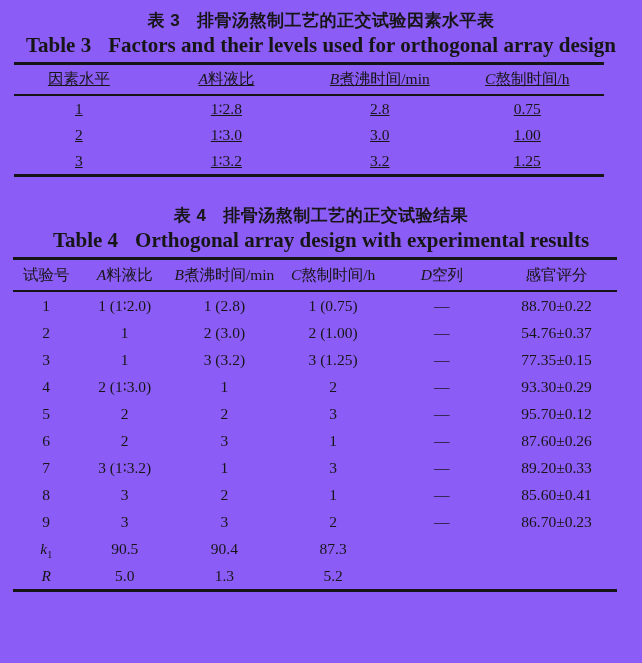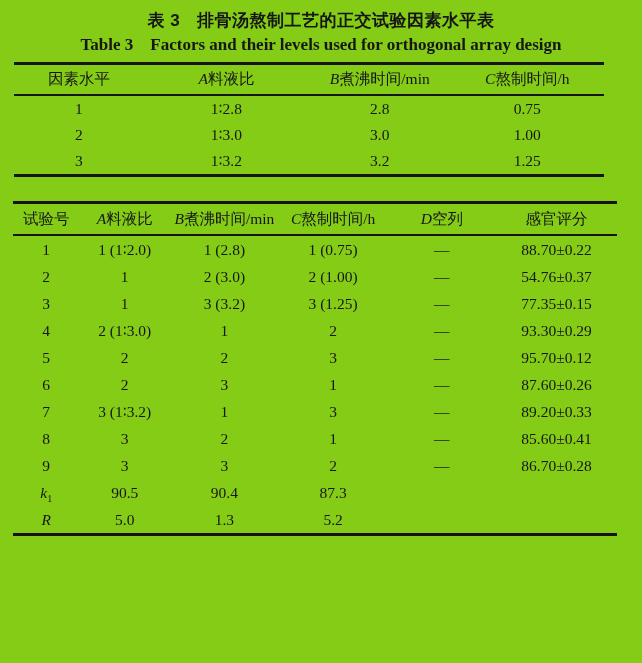--- a/index.html
+++ b/index.html
@@ -4,47 +4,47 @@
 <style>
   html, body { margin: 0; padding: 0; }
   body {
     width: 642px; height: 663px;
     background: #f4f4f2;
     font-family: "Liberation Serif", "DejaVu Serif", serif;
     color: #161616;
   }
   .page {
     width: 642px; height: 663px;
-    background: #84cc16;
+    background: #8b5cf6;
     box-sizing: border-box;
     padding-top: 9px;
     overflow: hidden;
   }
   .caption-zh {
     text-align: center;
     font-family: "Liberation Sans", "DejaVu Sans", sans-serif;
     font-weight: bold;
     font-size: 17px;
     height: 24px; line-height: 24px;
     letter-spacing: 0.5px;
   }
   .caption-en {
     text-align: center;
     font-family: "Liberation Serif", "DejaVu Serif", serif;
     font-weight: bold;
-    font-size: 17px;
+    font-size: 21px;
     height: 24px; line-height: 24px;
   }
   .cap-tag { margin-right: 17px; }
   table {
     border-collapse: collapse;
     table-layout: fixed;
     font-size: 15.5px;
   }
-  #table3 { width: 590px; margin: 5px 0 0 14px; }
+  #table3 { width: 590px; margin: 5px 0 8px 14px; text-decoration: underline; }
   #table4 { width: 604px; margin: 5px 0 0 13px; }
   thead th {
     font-weight: normal;
     text-align: center;
     border-top: 3px solid #151515;
     border-bottom: 2px solid #151515;
     padding: 0;
   }
   #table3 thead th { height: 29px; }
   #table4 thead th { height: 30px; }
@@ -109,20 +109,26 @@
             <td>3.2</td>
             <td>1.25</td>
           </tr>
         </tbody>
     </table>
   </section>
 
   <div class="sec-gap"></div>
 
   <section>
+    <div class="caption-zh">
+      <span class="cap-tag">表 4</span><span>排骨汤熬制工艺的正交试验结果</span>
+    </div>
+    <div class="caption-en">
+      <span class="cap-tag">Table 4</span><span>Orthogonal array design with experimental results</span>
+    </div>
     <table id="table4">
       <colgroup>
         <col style="width:11%">
           <col style="width:15%">
           <col style="width:18%">
           <col style="width:18%">
           <col style="width:18%">
           <col style="width:20%">
       </colgroup>
       <thead>
@@ -199,21 +205,21 @@
             <td>1</td>
             <td>—</td>
             <td>85.60±0.41</td>
           </tr>
           <tr>
             <td>9</td>
             <td>3</td>
             <td>3</td>
             <td>2</td>
             <td>—</td>
-            <td>86.70±0.28</td>
+            <td>86.70±0.23</td>
           </tr>
           <tr>
             <td><i class="var">k</i><sub>1</sub></td>
             <td>90.5</td>
             <td>90.4</td>
             <td>87.3</td>
             <td></td>
             <td></td>
           </tr>
           <tr>

